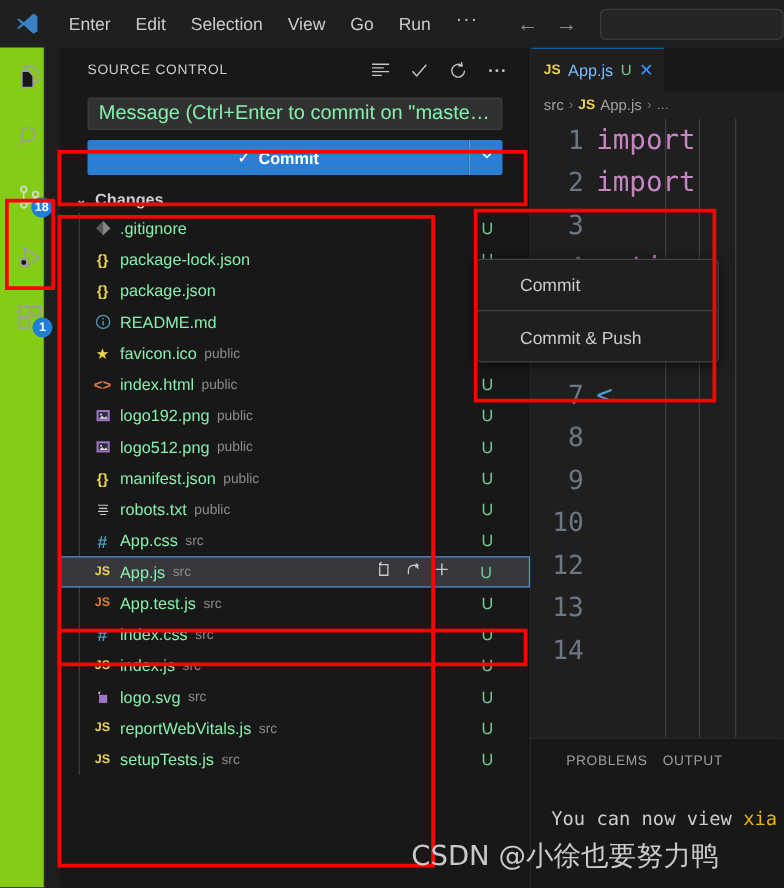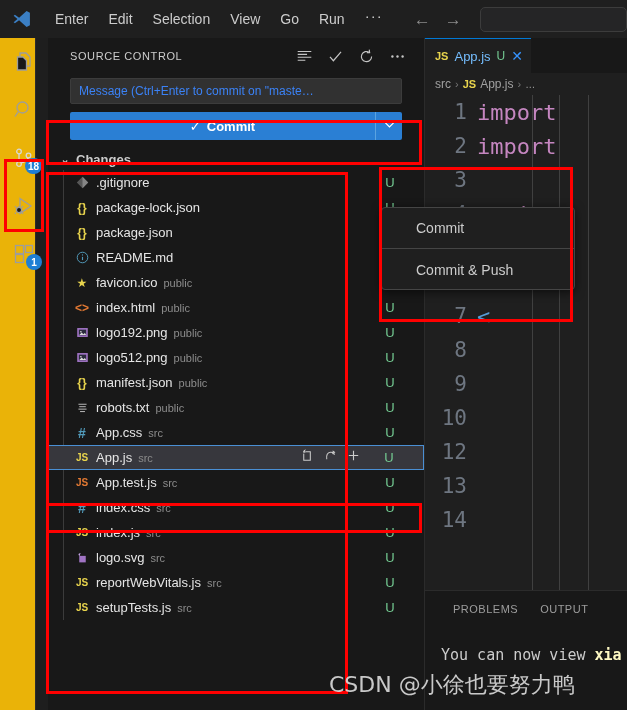--- a/index.html
+++ b/index.html
@@ -49,21 +49,21 @@
   #main {
     position: absolute;
     top: 38px; left: 0;
     width: 627px; height: 672px;
   }
 
   
   #activitybar {
     position: absolute; left: 0; top: 0;
     width: 36px; height: 672px;
-    background: #eab308;
+    background: #84cc16;
     border-right: 1px solid #2b2b2b;
     box-sizing: border-box;
   }
   .act-item {
     position: relative;
     width: 48px; height: 48px;
     display: flex; align-items: center; justify-content: center;
   }
   .act-item svg { display:block; }
   .act-badge {
@@ -110,22 +110,22 @@
     margin: 4px 22px 0 22px;
     height: 26px;
     background: #313131;
     border: 1px solid #3c3c3c;
     border-radius: 2px;
     display: flex; align-items: center;
     padding: 0 8px;
     box-sizing: border-box;
   }
   #commit-message-text {
-    font-size: 12px;
-    color: #3b82f6;
+    font-size: 16px;
+    color: #86efac;
     white-space: nowrap; overflow: hidden; text-overflow: ellipsis;
   }
 
   #commit-button-row {
     margin: 8px 22px 0 22px;
     height: 28px;
     display: flex;
   }
   #commit-button {
     flex: 1;
@@ -173,21 +173,21 @@
     padding-left: 23px;
   }
   .file-icon {
     width: 20px;
     flex: none;
     display: flex; align-items: center; justify-content: center;
     font-size: 12px;
     font-weight: bold;
     margin-right: 4px;
   }
-  .file-name { font-size: 13px; color: #e5e5e5; white-space: nowrap; }
+  .file-name { font-size: 13px; color: #86efac; white-space: nowrap; }
   .file-dir { font-size: 11px; color: #8c8c8c; margin-left: 6px; white-space: nowrap; }
   .row-actions {
     position: absolute;
     right: 62px;
     display: flex; align-items: center; gap: 8px;
     color: #cccccc;
   }
   .file-status {
     position: absolute;
     right: 28px;
@@ -280,34 +280,34 @@
     position: absolute;
     left: 0; bottom: 0;
     width: 202px; height: 120px;
     background: #181818;
     border-top: 1px solid #2b2b2b;
     box-sizing: border-box;
   }
   #panel-tabs {
     height: 35px;
     display: flex; align-items: center;
-    gap: 22px;
+    gap: 12px;
     padding-left: 28px;
     font-size: 11px;
     letter-spacing: 0.5px;
     color: #9d9d9d;
   }
   #panel-body {
     padding: 20px 0 0 16px;
     font-family: "DejaVu Sans Mono", "Liberation Mono", monospace;
     font-size: 15px;
     color: #cccccc;
     white-space: nowrap;
   }
-  #panel-body .bold { color: #fef9c3; font-weight: bold; }
+  #panel-body .bold { color: #eab308; font-weight: normal; }
 
   
   #context-menu {
     position: absolute;
     left: 381px; top: 169px;
     width: 192px;
     background: #1f1f1f;
     border: 1px solid #454545;
     border-radius: 4px;
     padding: 4px 0;

